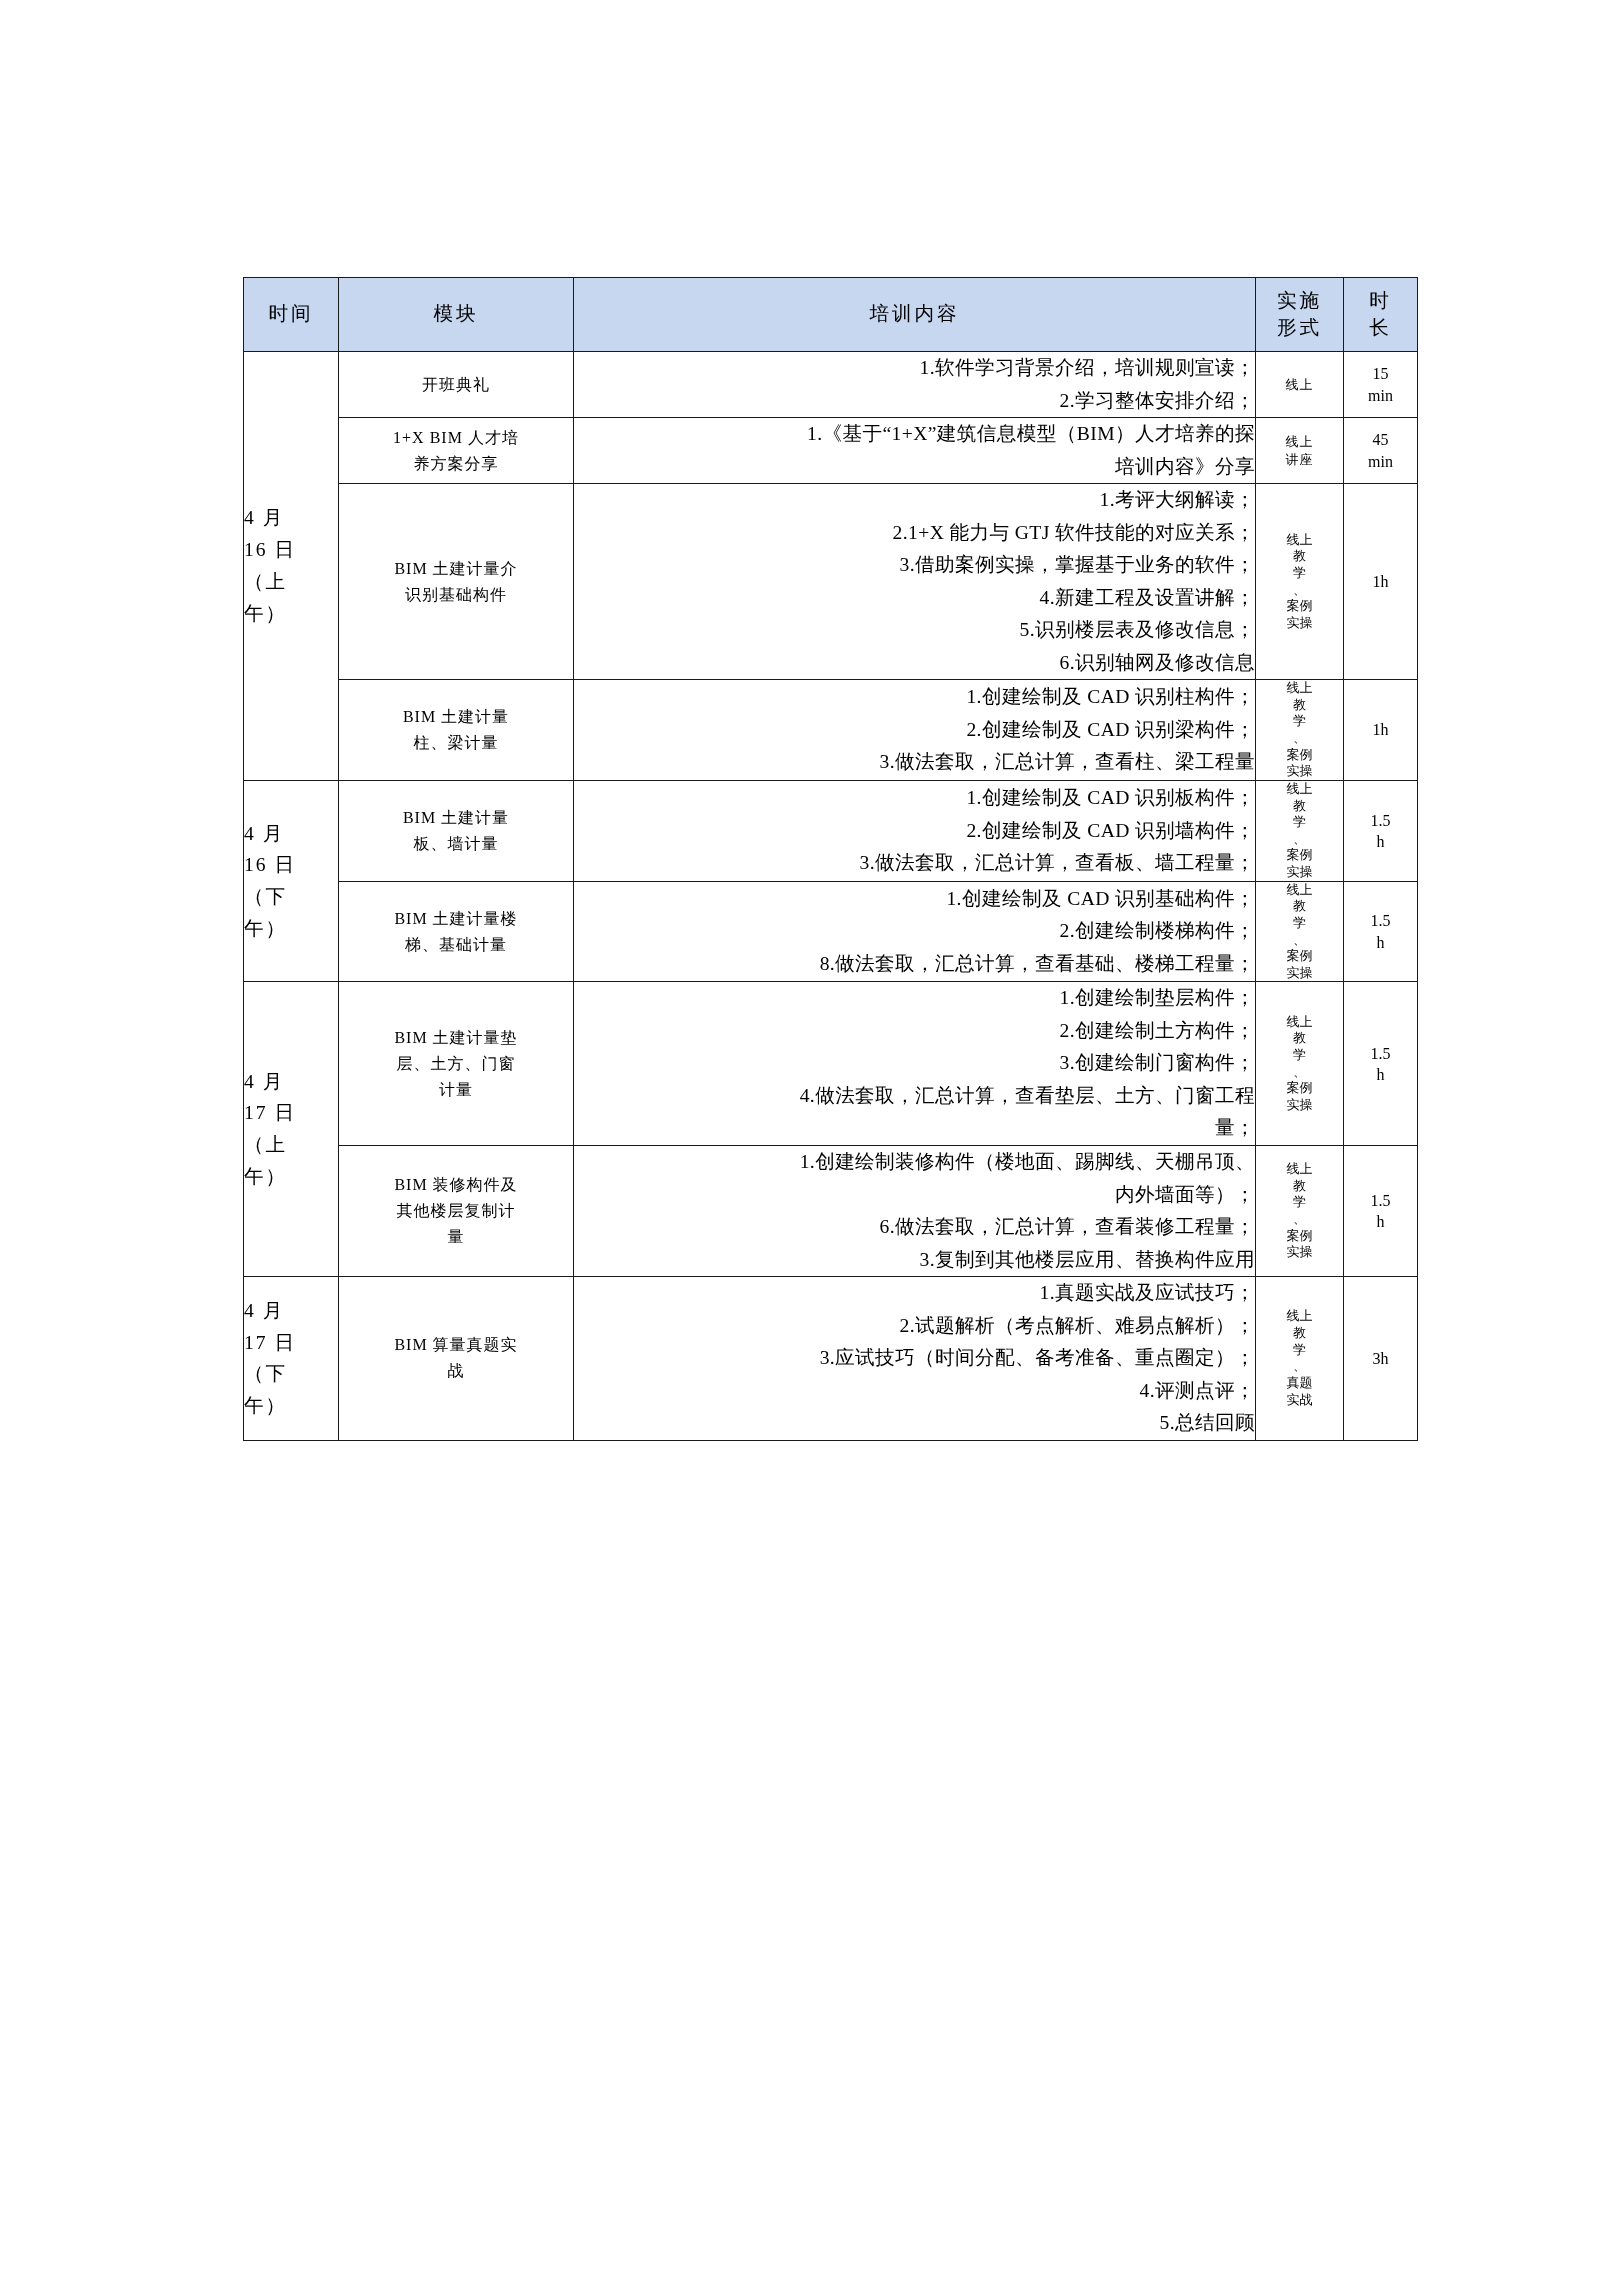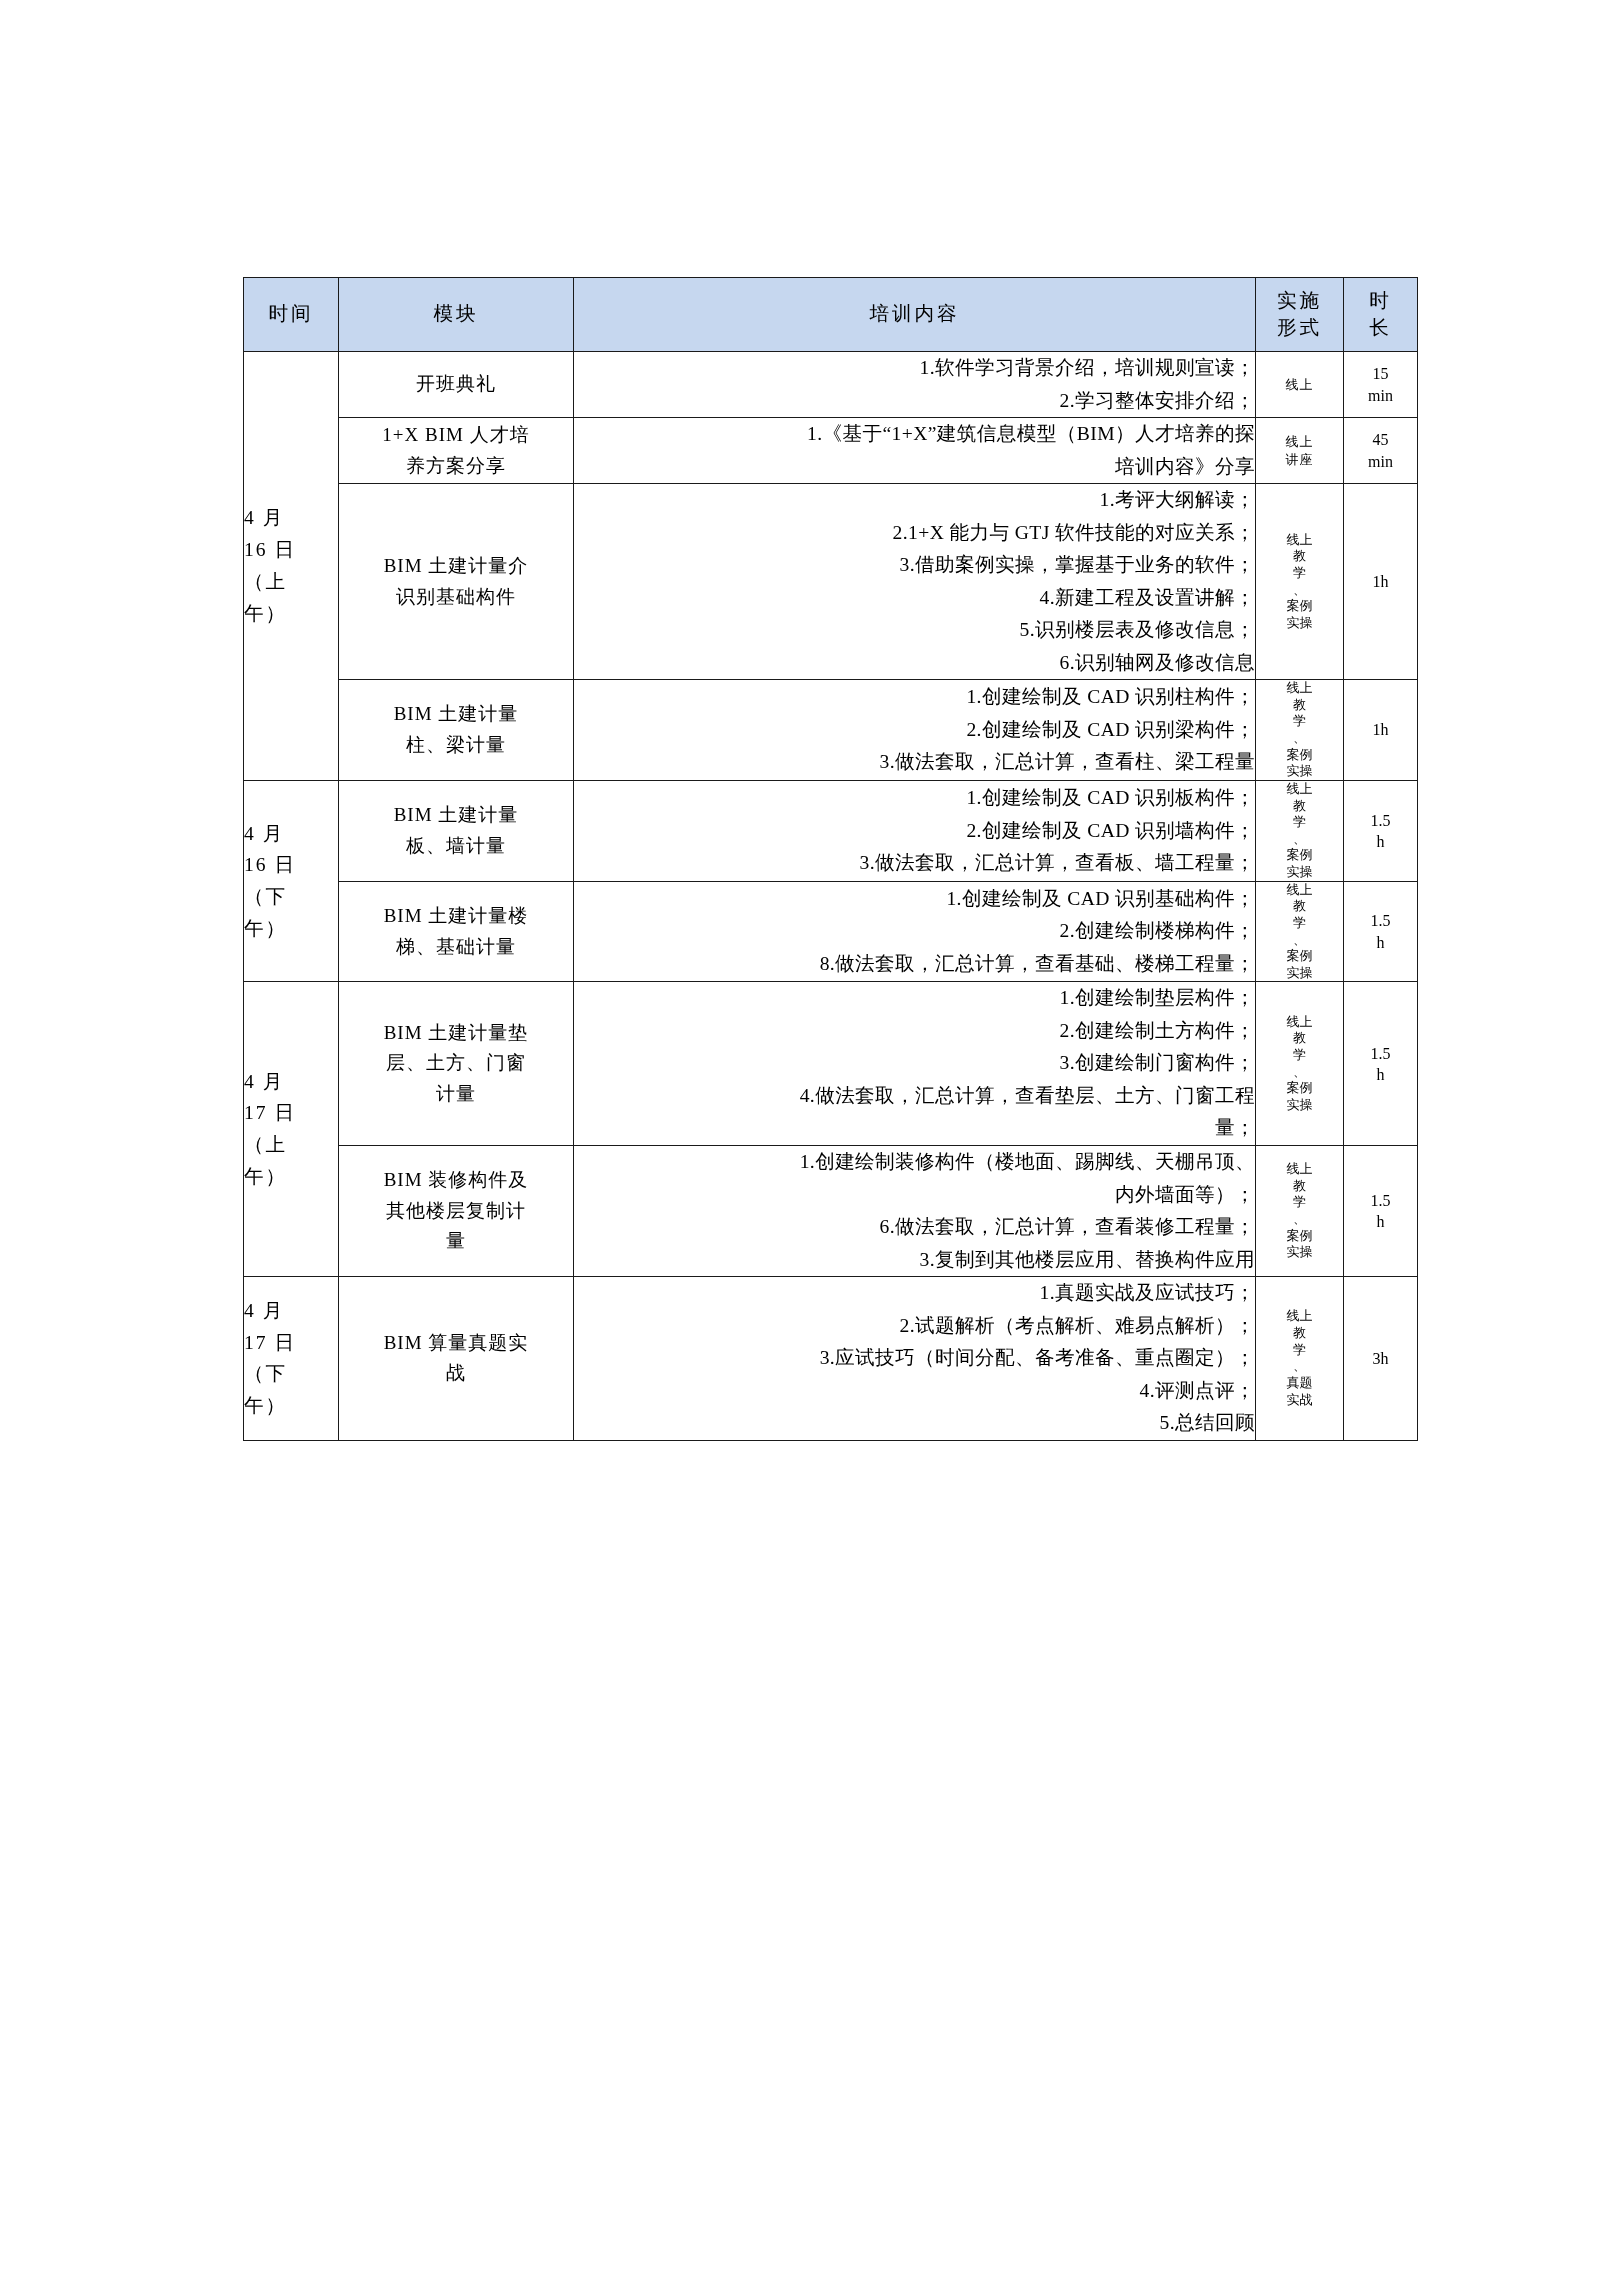--- a/index.html
+++ b/index.html
@@ -70,21 +70,21 @@
     line-height: 1.62;
     letter-spacing: 2px;
     font-size: 19.6px;
   }
   .cell-time span { display: block; white-space: nowrap; }
   .cell-module {
     text-align: center;
     padding: 5.9px 11.8px;
     line-height: 1.62;
     letter-spacing: 1px;
-    font-size: 19px;
+    font-size: 16px;
   }
   .cell-module span { display: block; }
   .cell-content {
     text-align: right;
     padding: 8.8px 9.8px 8.8px 15.7px;
     line-height: 1.66;
     letter-spacing: 0.4px;
     font-size: 19.6px;
     margin-left: 28px;
   }

